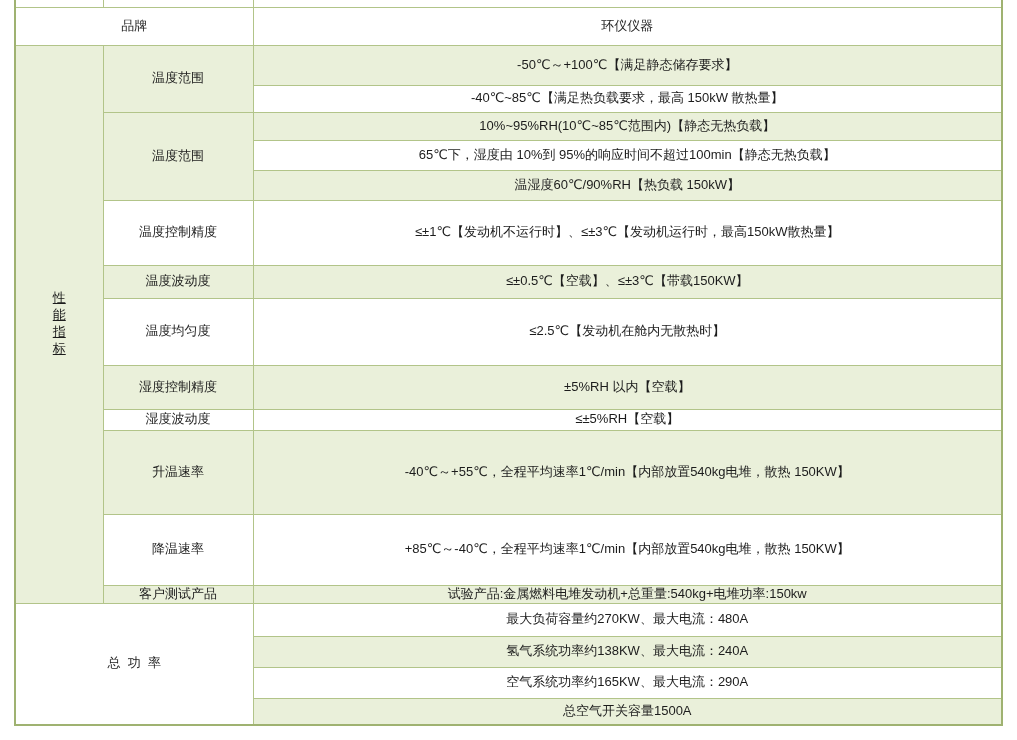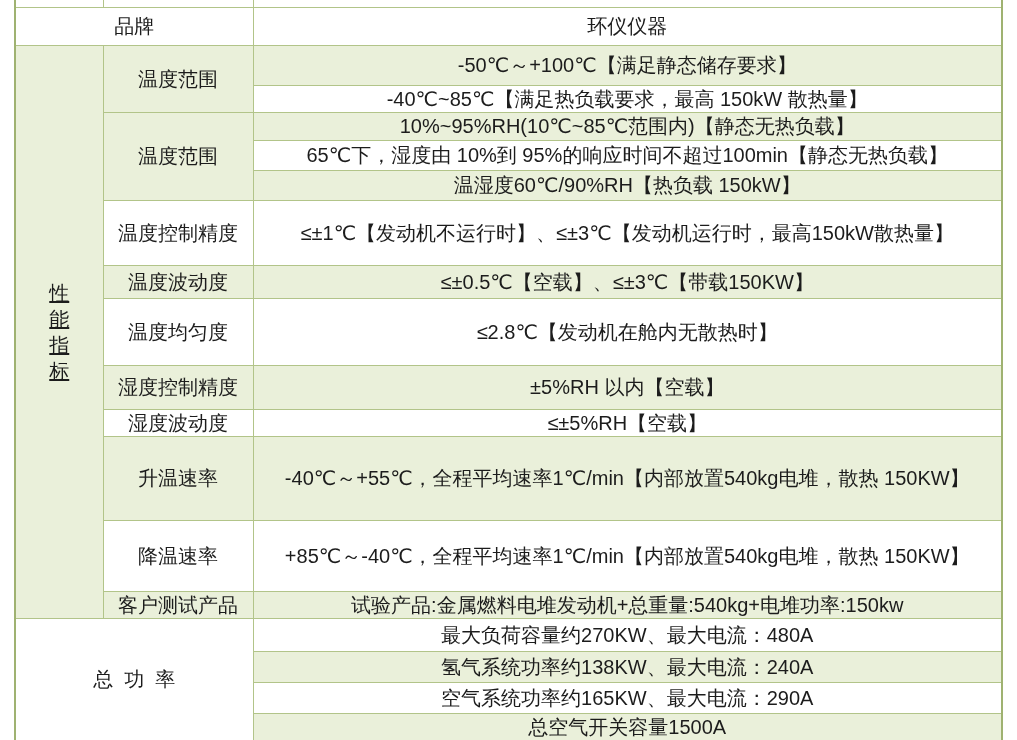--- a/index.html
+++ b/index.html
@@ -24,21 +24,21 @@
     border-collapse: collapse;
     table-layout: fixed;
     border: 2px solid var(--outer);
     border-top: none;
   }
   table.spec td {
     border: 1px solid var(--border);
     text-align: center;
     vertical-align: middle;
     padding: 0 8px;
-    font-size: 20px;
+    font-size: 13px;
     line-height: 1.3;
     overflow: hidden;
   }
   tr.sliver td { border-top: none; padding: 0; }
   td.g { background: var(--green); }
   td.w { background: var(--white); }
   td.vertical-title {
     font-size: 21px;
     line-height: 1.82;
     padding: 0;
@@ -103,21 +103,21 @@
       <td class="w val">≤±1℃【发动机不运行时】、≤±3℃【发动机运行时，最高150kW散热量】</td>
     </tr>
 
     <tr style="height:33px">
       <td class="g">温度波动度</td>
       <td class="g val">≤±0.5℃【空载】、≤±3℃【带载150KW】</td>
     </tr>
 
     <tr style="height:67px">
       <td class="w">温度均匀度</td>
-      <td class="w val">≤2.8℃【发动机在舱内无散热时】</td>
+      <td class="w val">≤2.5℃【发动机在舱内无散热时】</td>
     </tr>
 
     <tr style="height:44px">
       <td class="g">湿度控制精度</td>
       <td class="g val">±5%RH 以内【空载】</td>
     </tr>
 
     <tr style="height:21px">
       <td class="w">湿度波动度</td>
       <td class="w val">≤±5%RH【空载】</td>

